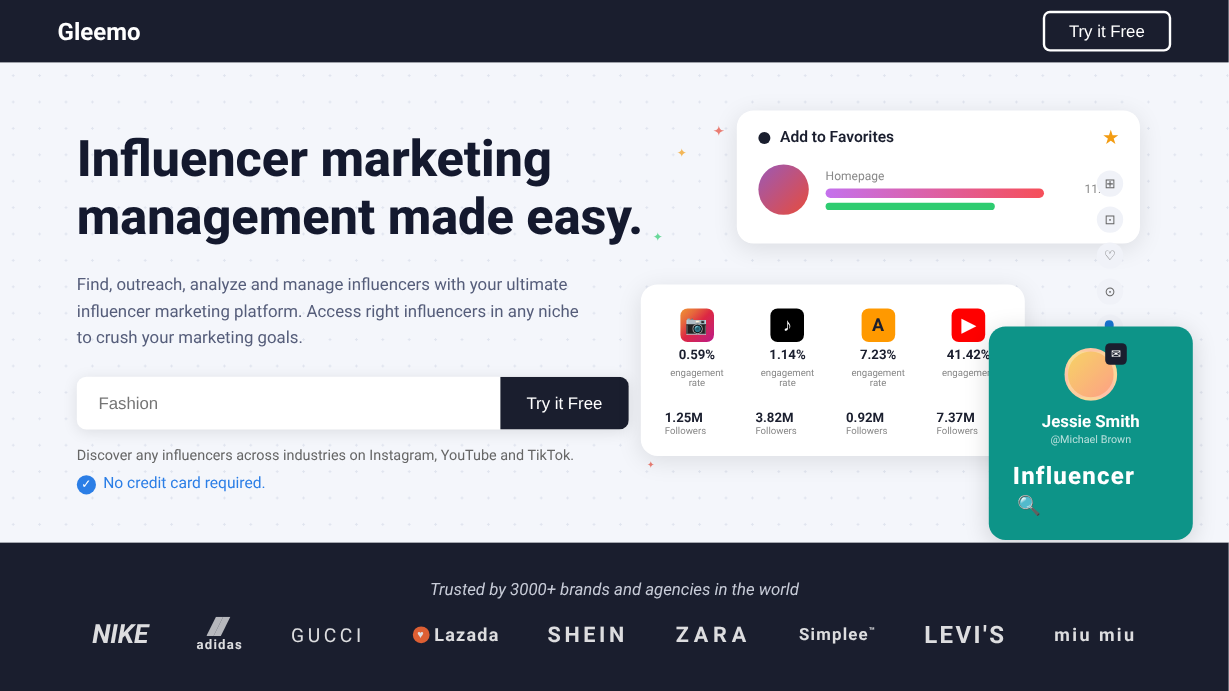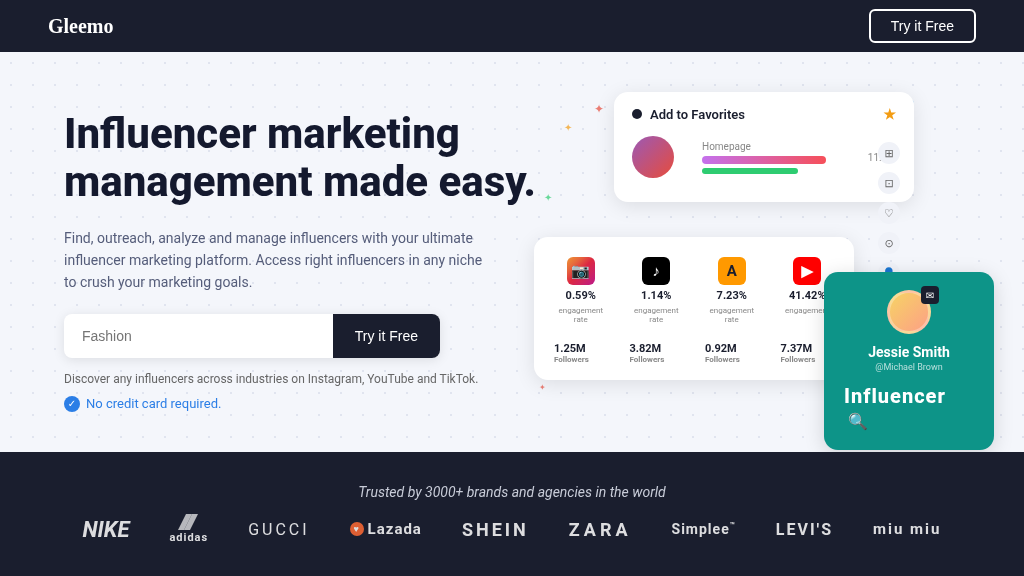--- a/index.html
+++ b/index.html
@@ -13,21 +13,20 @@
       padding: 0 48px;
       height: 52px;
       position: relative;
       z-index: 10;
     }
     .nav-logo {
       color: #fff;
       font-size: 20px;
       font-weight: 700;
       margin-right: auto;
-      font-family: Liberation Serif, serif;
     }
     .nav-links {
       display: flex;
       gap: 40px;
       list-style: none;
     }
     .nav-links a {
       color: #cdd0db;
       text-decoration: none;
       font-size: 15px;
@@ -82,21 +81,21 @@
       max-width: 420px;
       margin-bottom: 20px;
     }
     .hero-search {
       display: flex;
       align-items: center;
       background: #fff;
       border-radius: 8px;
       box-shadow: 0 2px 12px rgba(0,0,0,0.1);
       overflow: hidden;
-      width: 376px;
+      width: 460px;
       margin-bottom: 14px;
       justify-content: center;
     }
     .hero-search input {
       border: none;
       outline: none;
       padding: 14px 18px;
       font-size: 14px;
       flex: 1;
       color: #888;
@@ -144,30 +143,30 @@
     }
 
     
     .card-fav {
       position: absolute;
       top: 0; left: 80px;
       background: #fff;
       border-radius: 14px;
       padding: 14px 18px;
       box-shadow: 0 4px 20px rgba(0,0,0,0.1);
-      width: 300px;
+      width: 336px;
     }
     .card-fav-header {
       display: flex; align-items: center; gap: 8px;
       font-size: 13px; font-weight: 600; color: #1a1e2e;
       margin-bottom: 14px;
     }
     .fav-dot { width: 10px; height: 10px; background: #1a1e2e; border-radius: 50%; }
     .card-fav-profile {
-      display: flex; align-items: center; gap: 28px; margin-bottom: 10px;
+      display: flex; align-items: center; gap: 14px; margin-bottom: 10px;
     }
     .profile-avatar {
       width: 42px; height: 42px; border-radius: 50%;
       background: linear-gradient(135deg, #9b59b6, #e74c3c);
     }
     .profile-info { flex: 1; }
     .profile-label { font-size: 10px; color: #888; margin-bottom: 4px; }
     .profile-bar1 {
       height: 8px; background: linear-gradient(90deg, #c471ed, #f64f59);
       border-radius: 4px; width: 90%; margin-bottom: 4px;
@@ -219,21 +218,21 @@
     .stats-pct { font-size: 11px; font-weight: 700; color: #1a1e2e; }
     .stats-label { font-size: 8px; color: #888; text-align: center; }
     .stats-row2 {
       display: grid;
       grid-template-columns: repeat(4, 1fr);
       gap: 6px;
       margin-top: 6px;
     }
     .stats-cell { padding: 4px 8px; }
     .stats-num { font-size: 11px; font-weight: 700; color: #1a1e2e; }
-    .stats-sublabel { font-size: 8px; color: #888; font-weight: bold; }
+    .stats-sublabel { font-size: 8px; color: #888; }
 
     
     .card-influencer {
       position: absolute;
       top: 180px; right: 0;
       background: #0d9488;
       border-radius: 14px;
       padding: 18px 20px;
       box-shadow: 0 4px 20px rgba(0,0,0,0.15);
       width: 170px;
@@ -303,21 +302,21 @@
       white-space: nowrap;
       letter-spacing: 1px;
     }
     .brand-logo.nike { font-size: 22px; font-style: italic; letter-spacing: 0; }
     .brand-logo.adidas { display: flex; flex-direction: column; align-items: center; gap: 1px; font-size: 11px; }
     .brand-logo.gucci { font-size: 16px; letter-spacing: 3px; font-weight: 400; }
     .brand-logo.lazada { display: flex; align-items: center; gap: 4px; font-size: 15px; }
     .brand-logo.shein { font-size: 18px; letter-spacing: 3px; }
     .brand-logo.zara { font-size: 18px; letter-spacing: 4px; }
     .brand-logo.simplee { font-size: 14px; letter-spacing: 1px; }
-    .brand-logo.levis { font-size: 16px; letter-spacing: 2px; }
+    .brand-logo.levis { font-size: 20px; letter-spacing: 2px; }
     .brand-logo.miumiu { font-size: 15px; letter-spacing: 2px; }
 
     .lazada-heart {
       width: 14px; height: 14px;
       background: #ff6b35;
       border-radius: 50%;
       display: flex; align-items: center; justify-content: center;
       font-size: 9px; color: #fff;
     }
   </style>

